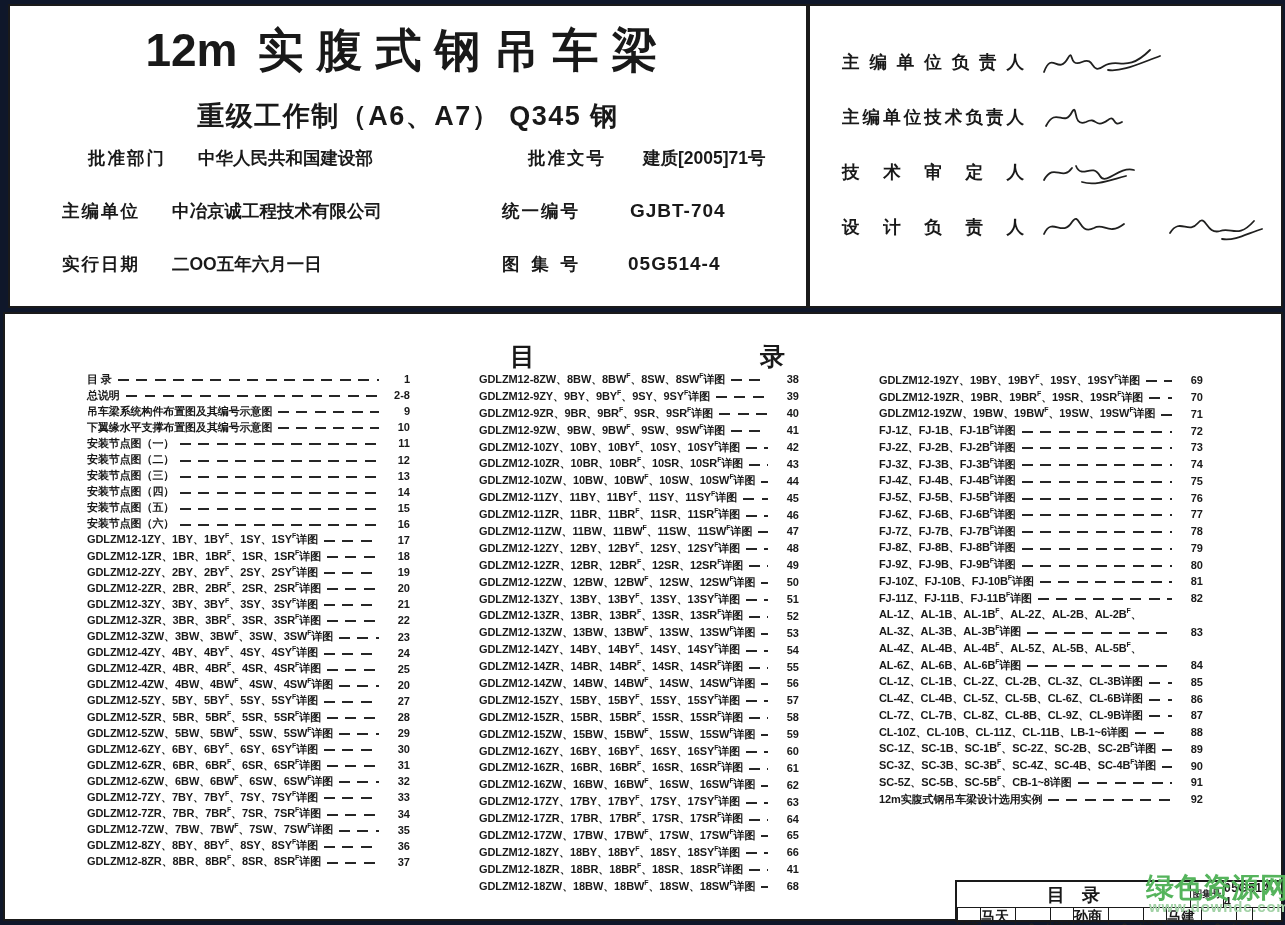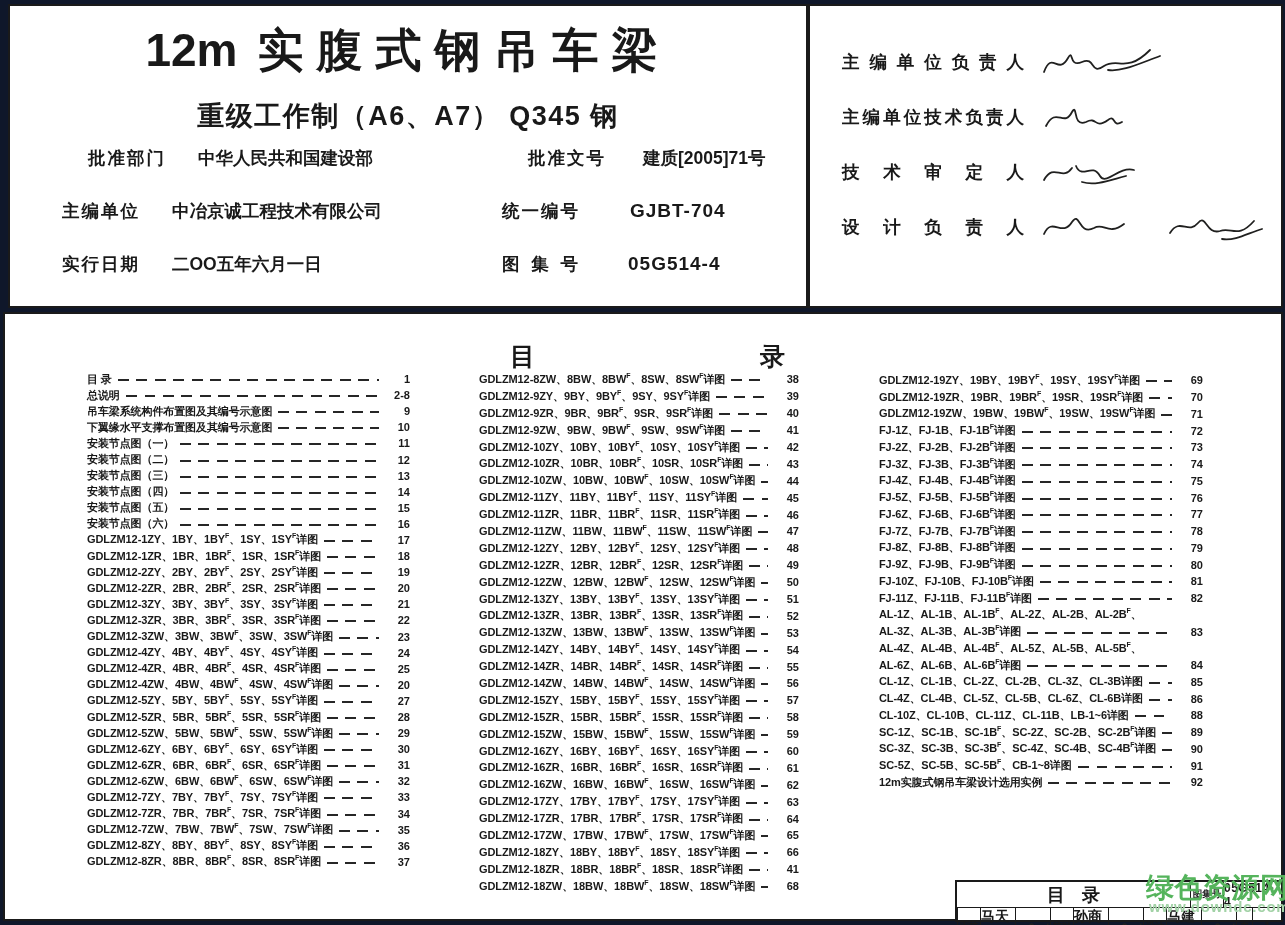--- a/index.html
+++ b/index.html
@@ -557,20 +557,25 @@
         </div>
         <div class="toc-row">
           <span class="toc-entry">CL-1Z、CL-1B、CL-2Z、CL-2B、CL-3Z、CL-3B详图</span>
           <span class="toc-leader"></span>
           <span class="toc-page">85</span>
         </div>
         <div class="toc-row">
           <span class="toc-entry">CL-4Z、CL-4B、CL-5Z、CL-5B、CL-6Z、CL-6B详图</span>
           <span class="toc-leader"></span>
           <span class="toc-page">86</span>
+        </div>
+        <div class="toc-row">
+          <span class="toc-entry">CL-7Z、CL-7B、CL-8Z、CL-8B、CL-9Z、CL-9B详图</span>
+          <span class="toc-leader"></span>
+          <span class="toc-page">87</span>
         </div>
         <div class="toc-row">
           <span class="toc-entry">CL-10Z、CL-10B、CL-11Z、CL-11B、LB-1~6详图</span>
           <span class="toc-leader"></span>
           <span class="toc-page">88</span>
         </div>
         <div class="toc-row">
           <span class="toc-entry">SC-1Z、SC-1B、SC-1B<sup>F</sup>、SC-2Z、SC-2B、SC-2B<sup>F</sup>详图</span>
           <span class="toc-leader"></span>
           <span class="toc-page">89</span>

